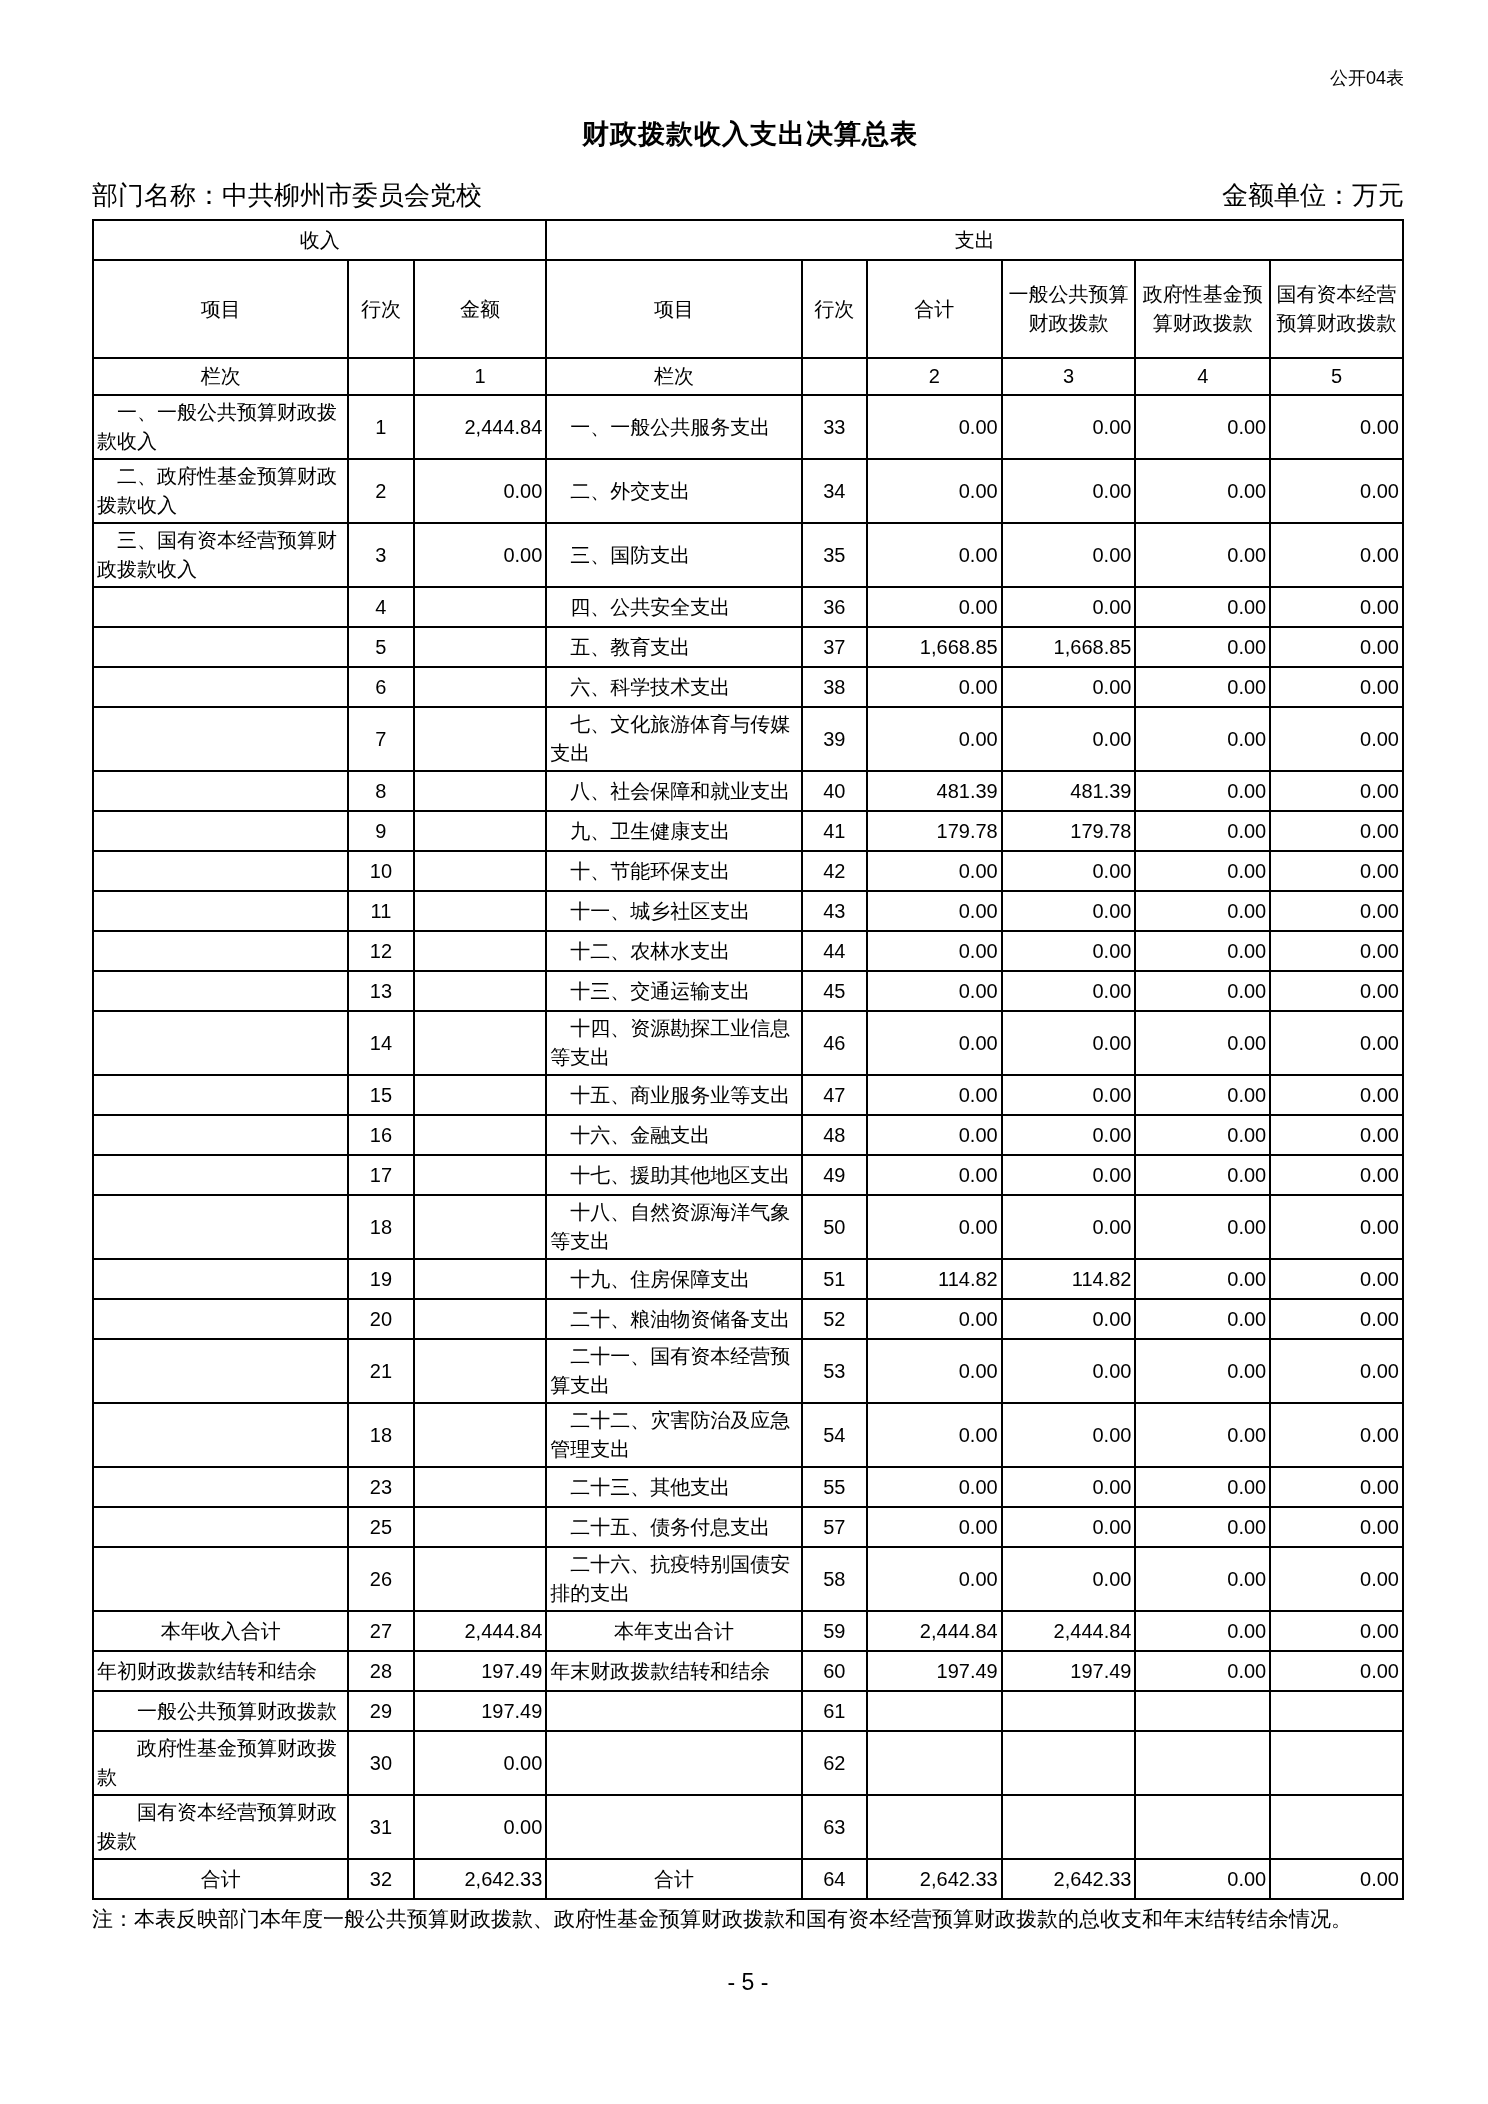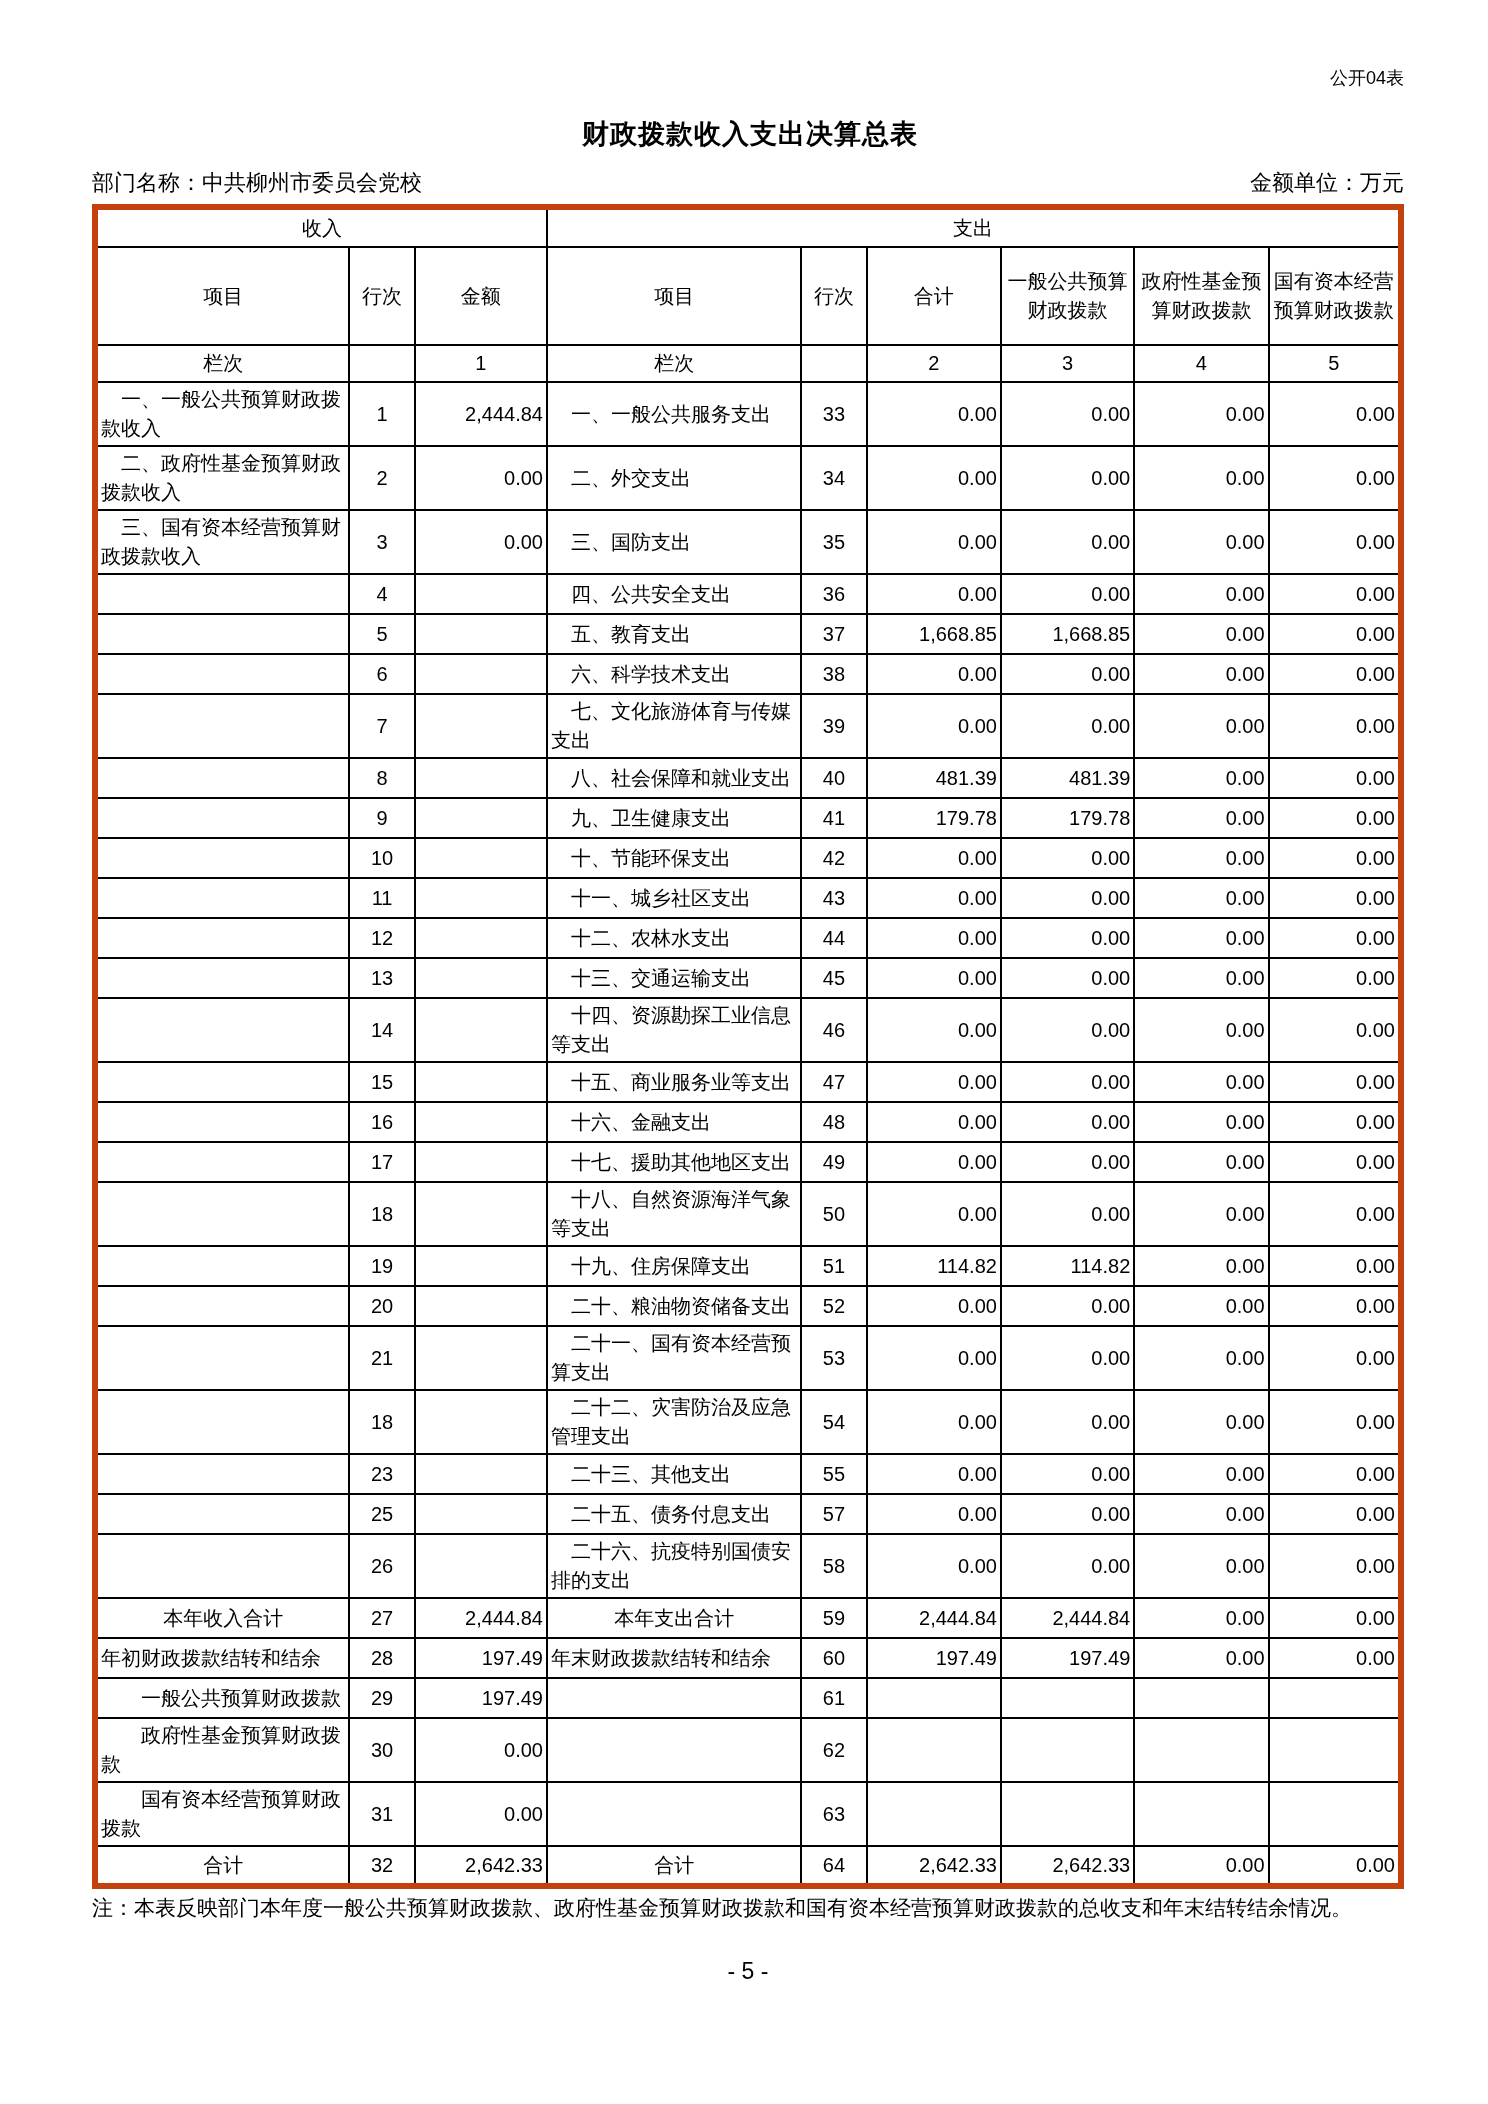--- a/index.html
+++ b/index.html
@@ -22,30 +22,30 @@
     text-align: center;
     font-size: 27px;
     font-weight: bold;
     margin: 24px 0 0 0;
     letter-spacing: 1px;
     font-family: Liberation Mono, monospace;
   }
   .meta-row {
     display: flex;
     justify-content: space-between;
-    font-size: 22px;
-    margin: 16px 0 6px 0;
+    font-size: 26px;
+    margin: 26px 0 6px 0;
     width: 1312px;
   }
 
   table.fiscal {
     border-collapse: collapse;
     table-layout: fixed;
     width: 1312px;
-    border: 6px solid #c2410c;
+    border: 1px solid #c2410c;
   }
   table.fiscal th, table.fiscal td {
     border: 2px solid #000;
     font-size: 20px;
     font-weight: normal;
     padding: 2px 3px;
     line-height: 1.45;
     vertical-align: middle;
     word-break: break-all;
     overflow: hidden;

